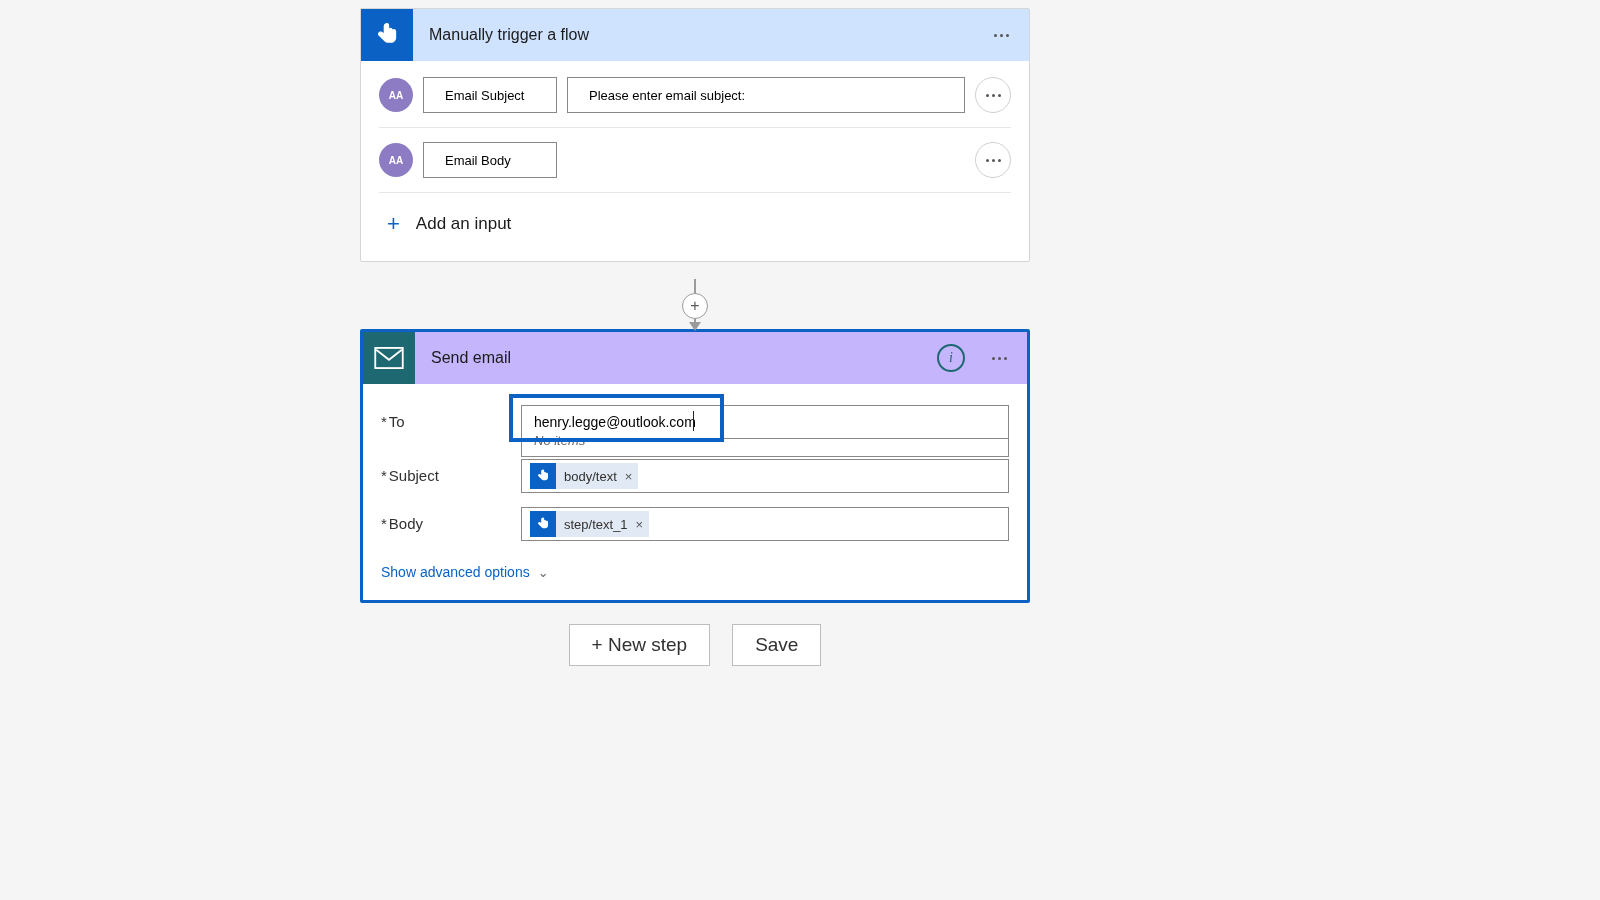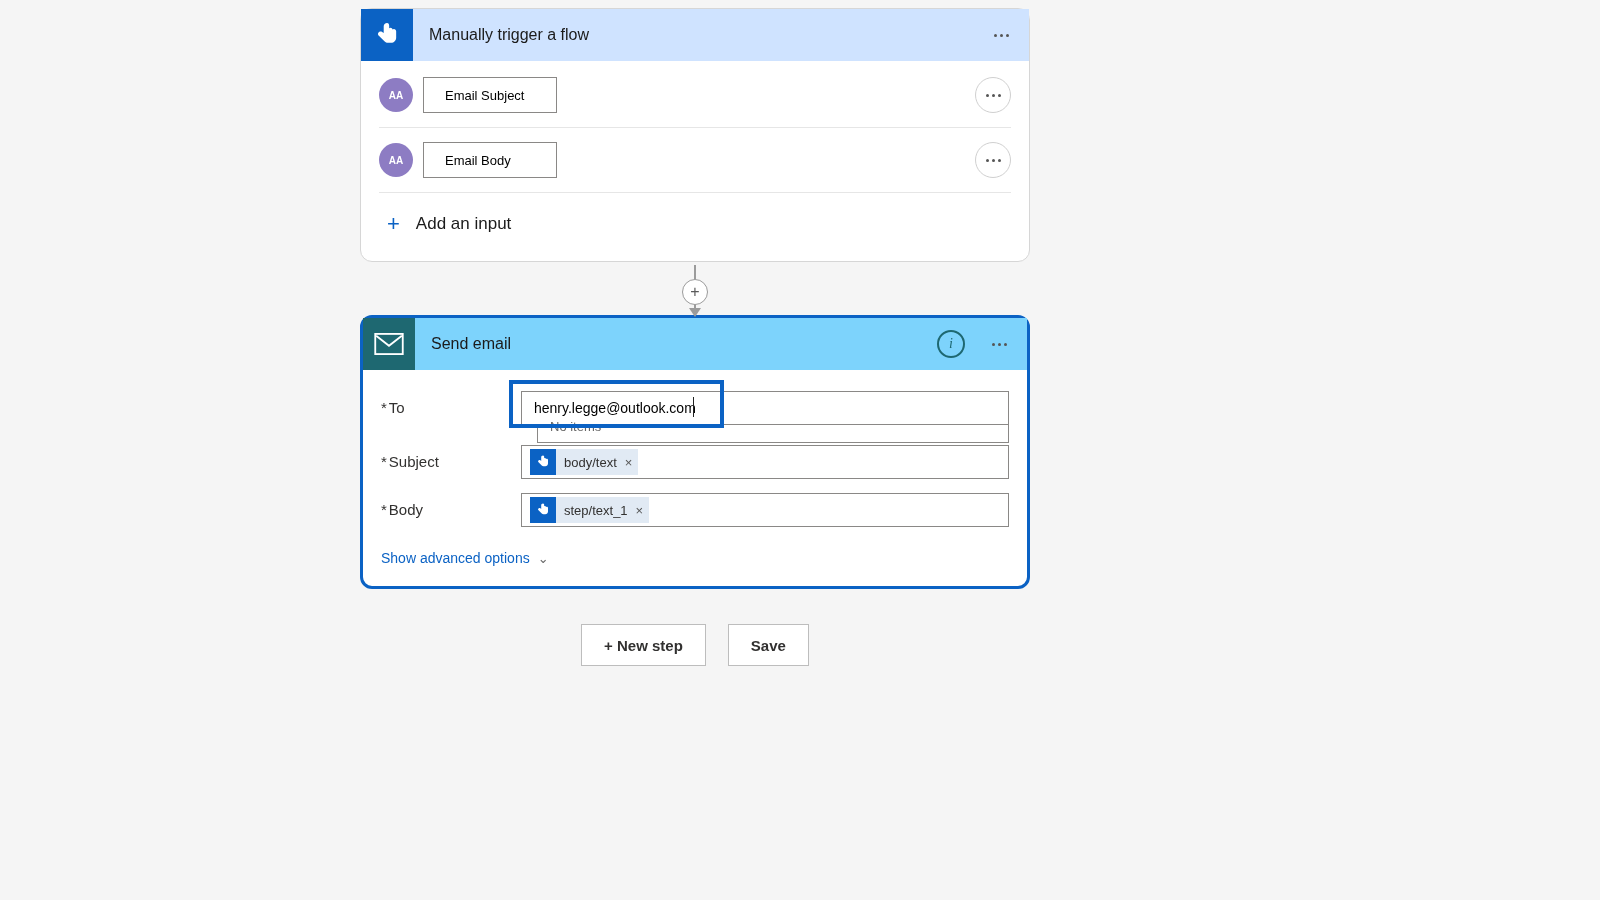--- a/index.html
+++ b/index.html
@@ -15,22 +15,22 @@
     }
     .canvas {
       position: absolute;
       left: 360px;
       top: 8px;
       width: 670px;
     }
     .card {
       background: #fff;
       border: 1px solid #d6d6d6;
-      border-radius: 12px;
-      margin-bottom: 3px;
+      border-radius: 2px;
+      margin-bottom: 17px;
     }
     
     .trigger-header {
       background: #cfe3ff;
       display: flex;
       align-items: center;
       height: 52px;
       padding-right: 12px;
     }
     .trigger-icon-box {
@@ -90,21 +90,21 @@
       color:#5a5a5a;font-size:16px;cursor:pointer;
     }
     .conn-arrow{
       position:absolute;bottom:-2px;width:0;height:0;
       border-left:6px solid transparent;border-right:6px solid transparent;
       border-top:9px solid #9b9b9b;
     }
     
     .action-card{border:3px solid #0b62c4;}
     .action-header{
-      background:#7dd3fc;display:flex;align-items:center;height:52px;padding-right:12px;
+      background:#c4b5fd;display:flex;align-items:center;height:52px;padding-right:12px;
     }
     .action-icon-box{
       width:52px;height:52px;background:#1e6871;
       display:flex;align-items:center;justify-content:center;flex-shrink:0;
     }
     .action-title{font-size:16px;margin-left:16px;flex:1;color:#1b1b1b;}
     .info-btn{
       width:28px;height:28px;border:2px solid #1e6871;border-radius:50%;
       background:transparent;color:#1e6871;font-style:italic;font-family:Georgia,serif;
       font-size:14px;display:flex;align-items:center;justify-content:center;margin-right:18px;cursor:pointer;
@@ -137,33 +137,33 @@
     .to-highlight{
       position:absolute;left:-12px;top:-11px;width:215px;height:48px;
       border:4px solid #0b62c4;pointer-events:none;z-index:3;background:transparent;
     }
     .to-input-el{
       width:100%;height:34px;border:1px solid #8a8886;padding:0 12px;font-size:14px;
       outline:none;
     }
     .caret-i{position:absolute;left:172px;top:6px;width:1px;height:20px;background:#222;pointer-events:none;}
     .dropdown{
-      position:absolute;left:16px;top:34px;right:0;background:#fff;
+      position:absolute;left:0;top:34px;right:0;background:#fff;
       border:1px solid #8a8886;border-top:none;padding:0 12px 2px 12px;
-      font-size:13px;color:#666;z-index:2;
+      font-size:13px;color:#666;z-index:2;font-style:italic;
     }
     .dropdown .ni{position:relative;top:-6px;}
     
     .footer{
       position:absolute;left:360px;top:624px;width:670px;
       display:flex;justify-content:center;gap:22px;
     }
     .btn{
       height:42px;padding:0 22px;background:#fff;border:1px solid #bdbdbd;
-      font-size:15px;color:#323130;cursor:pointer;font-weight:bold;
+      font-size:19px;color:#323130;cursor:pointer;
     }
   </style>
 </head>
 <body>
 
 <div class="canvas">
 
   <div class="card">
     <div class="trigger-header">
       <div class="trigger-icon-box">
@@ -175,20 +175,21 @@
       <button class="dots-btn">
         <span class="dot"></span>
           <span class="dot"></span>
           <span class="dot"></span>
       </button>
     </div>
     <div class="trigger-body">
       <div class="input-row">
         <div class="avatar">AA</div>
         <input class="name-field" value="Email Subject" style="">
+        <input class="prompt-field" value="Please enter email subject:" style="">
         <button class="dots-btn boxed row-end">
           <span class="dot"></span>
             <span class="dot"></span>
             <span class="dot"></span>
         </button>
       </div>
       <div class="input-row">
         <div class="avatar">AA</div>
         <input class="name-field" value="Email Body" style="">
         <button class="dots-btn boxed row-end">

